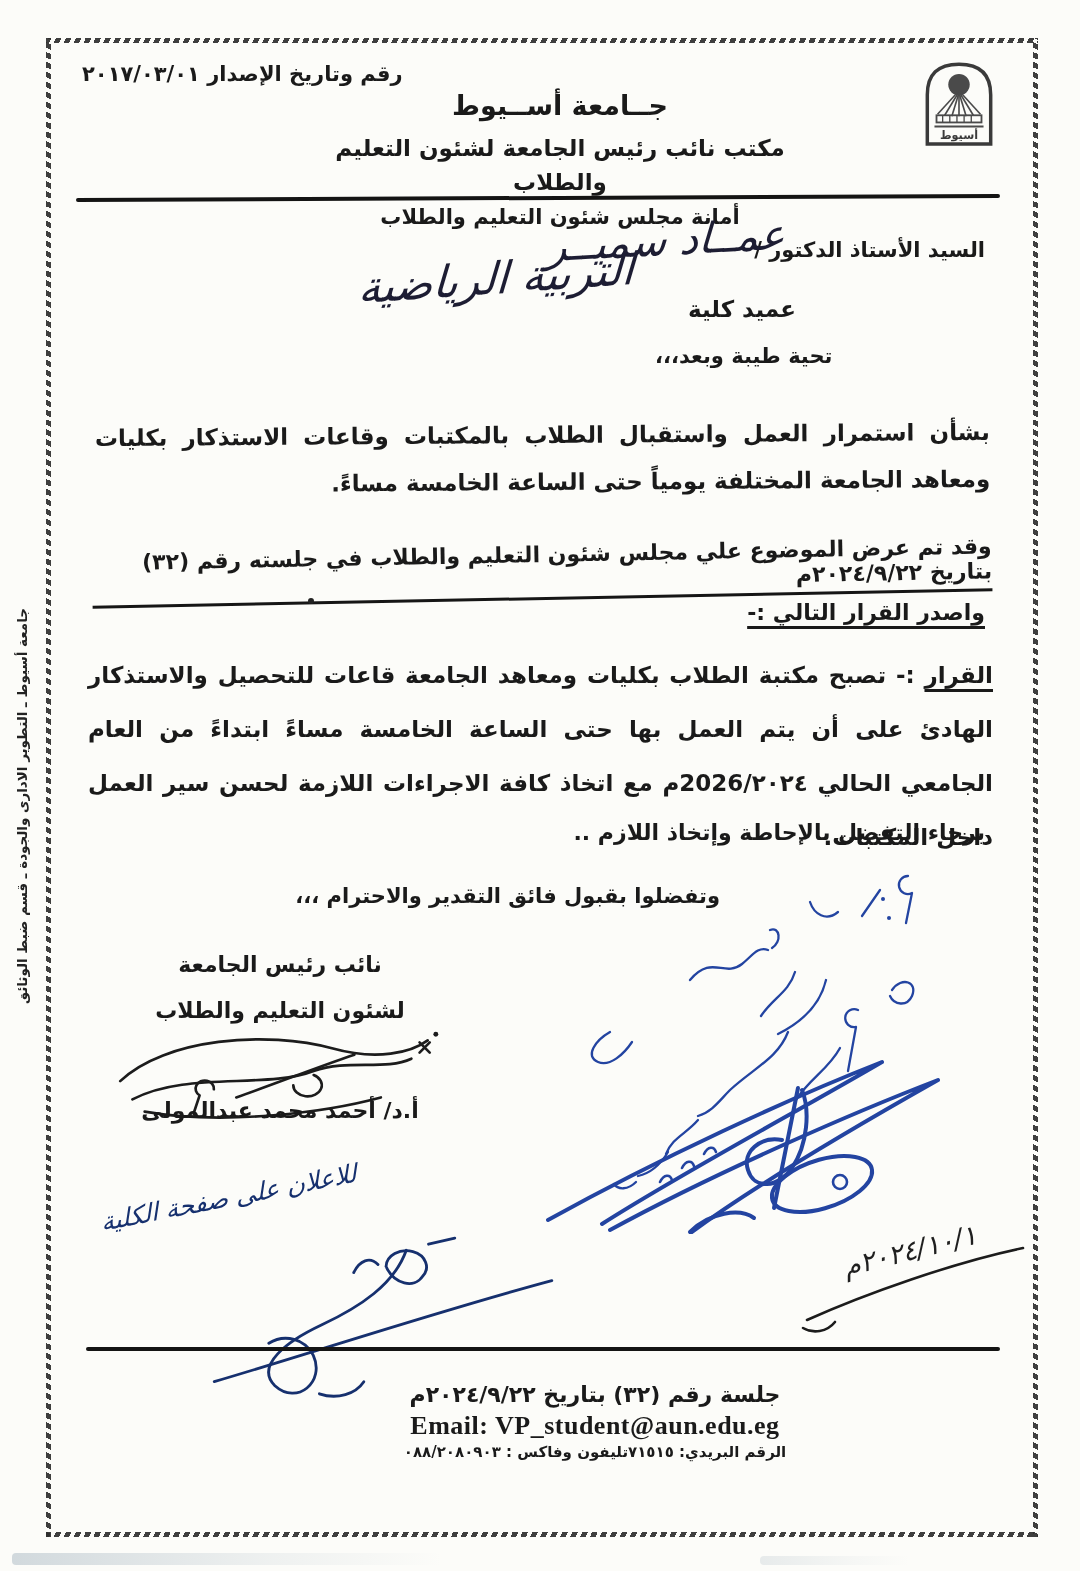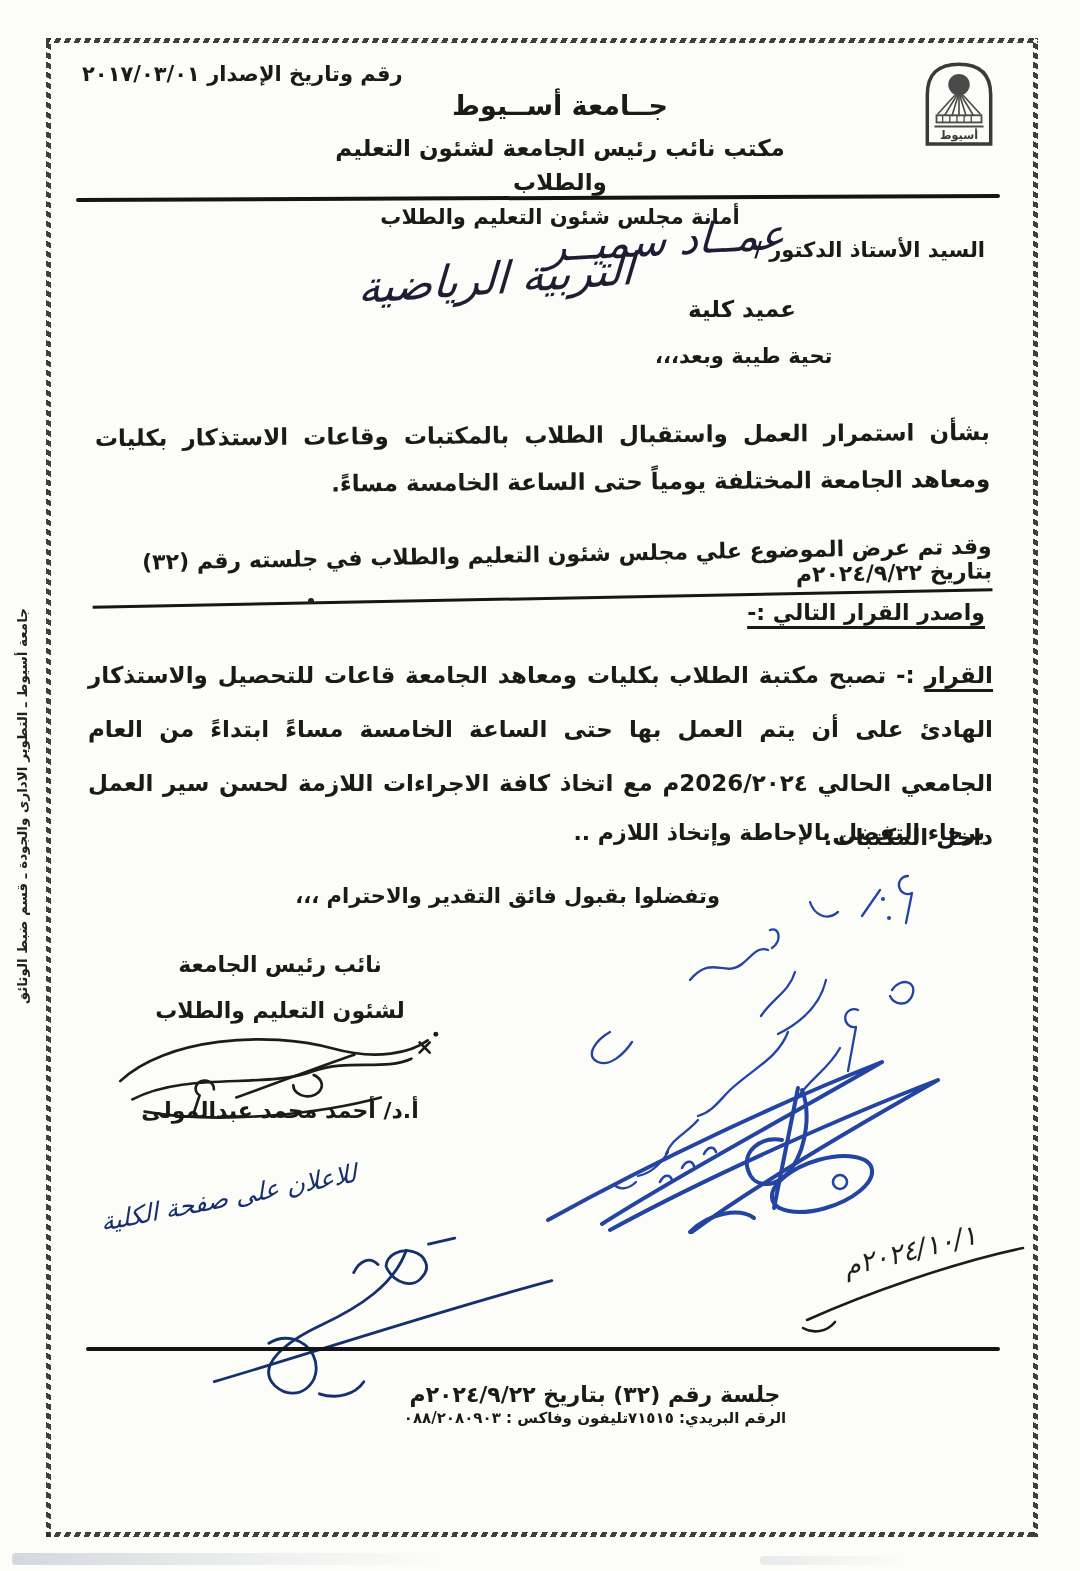--- a/index.html
+++ b/index.html
@@ -191,20 +191,21 @@
       <g class="ink-k" stroke-width="2.6">
         <path d="M12,88 C70,62 160,30 228,16"></path>
         <path d="M8,96 c10,6 24,4 32,-6"></path>
       </g>
     </svg>
   </div>
   <div class="abs hw ar" style="left:840px;top:1252px;font-size:27px;color:#1f1f1f;transform:rotate(-14deg);">٢٠٢٤/١٠/١م</div>
 
   <div class="abs footer" style="left:320px;top:1382px;width:550px;">
     <div class="ar b" style="font-size:22px;">جلسة رقم (٣٢) بتاريخ ٢٠٢٤/٩/٢٢م</div>
+    <div class="email" dir="ltr" style="margin-top:4px;">Email: VP_student@aun.edu.eg</div>
     <div class="contact ar" style="margin-top:2px;">
       <span>تليفون وفاكس : ٠٨٨/٢٠٨٠٩٠٣</span>
       <span>الرقم البريدي: ٧١٥١٥</span>
     </div>
   </div>
 
   <div class="abs smudge" style="left:12px;top:1553px;width:430px;height:12px;"></div>
   <div class="abs smudge" style="left:760px;top:1556px;width:150px;height:9px;opacity:.5;"></div>
 
 </div>

